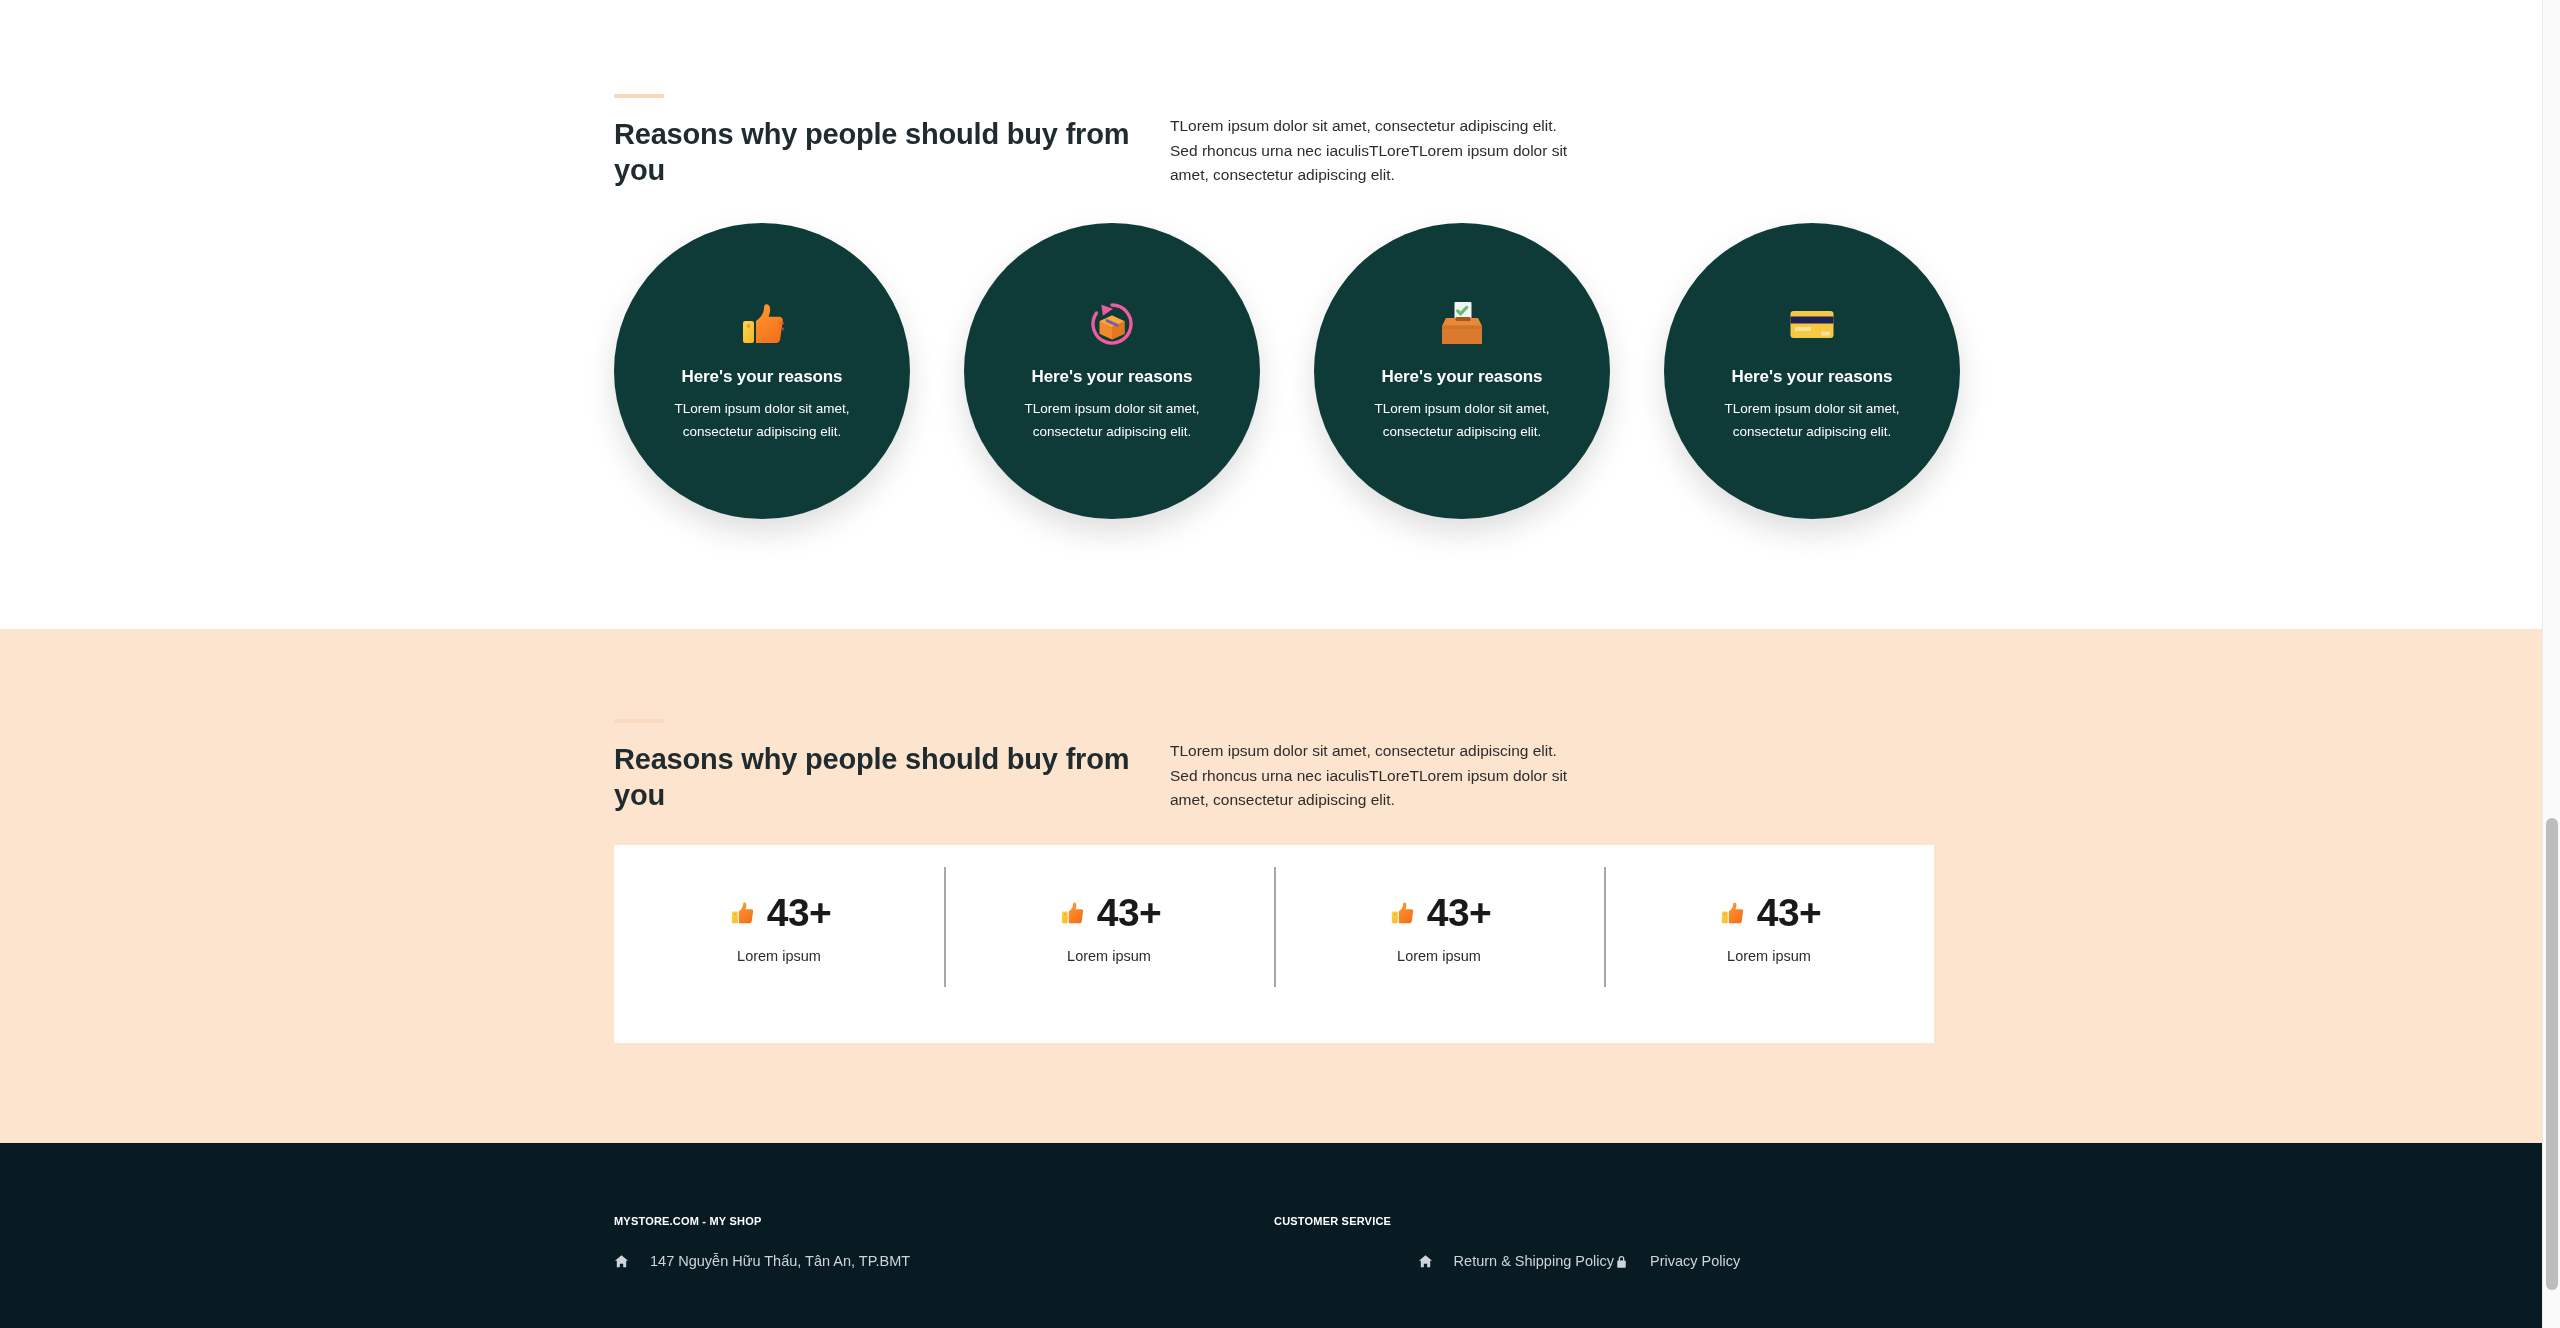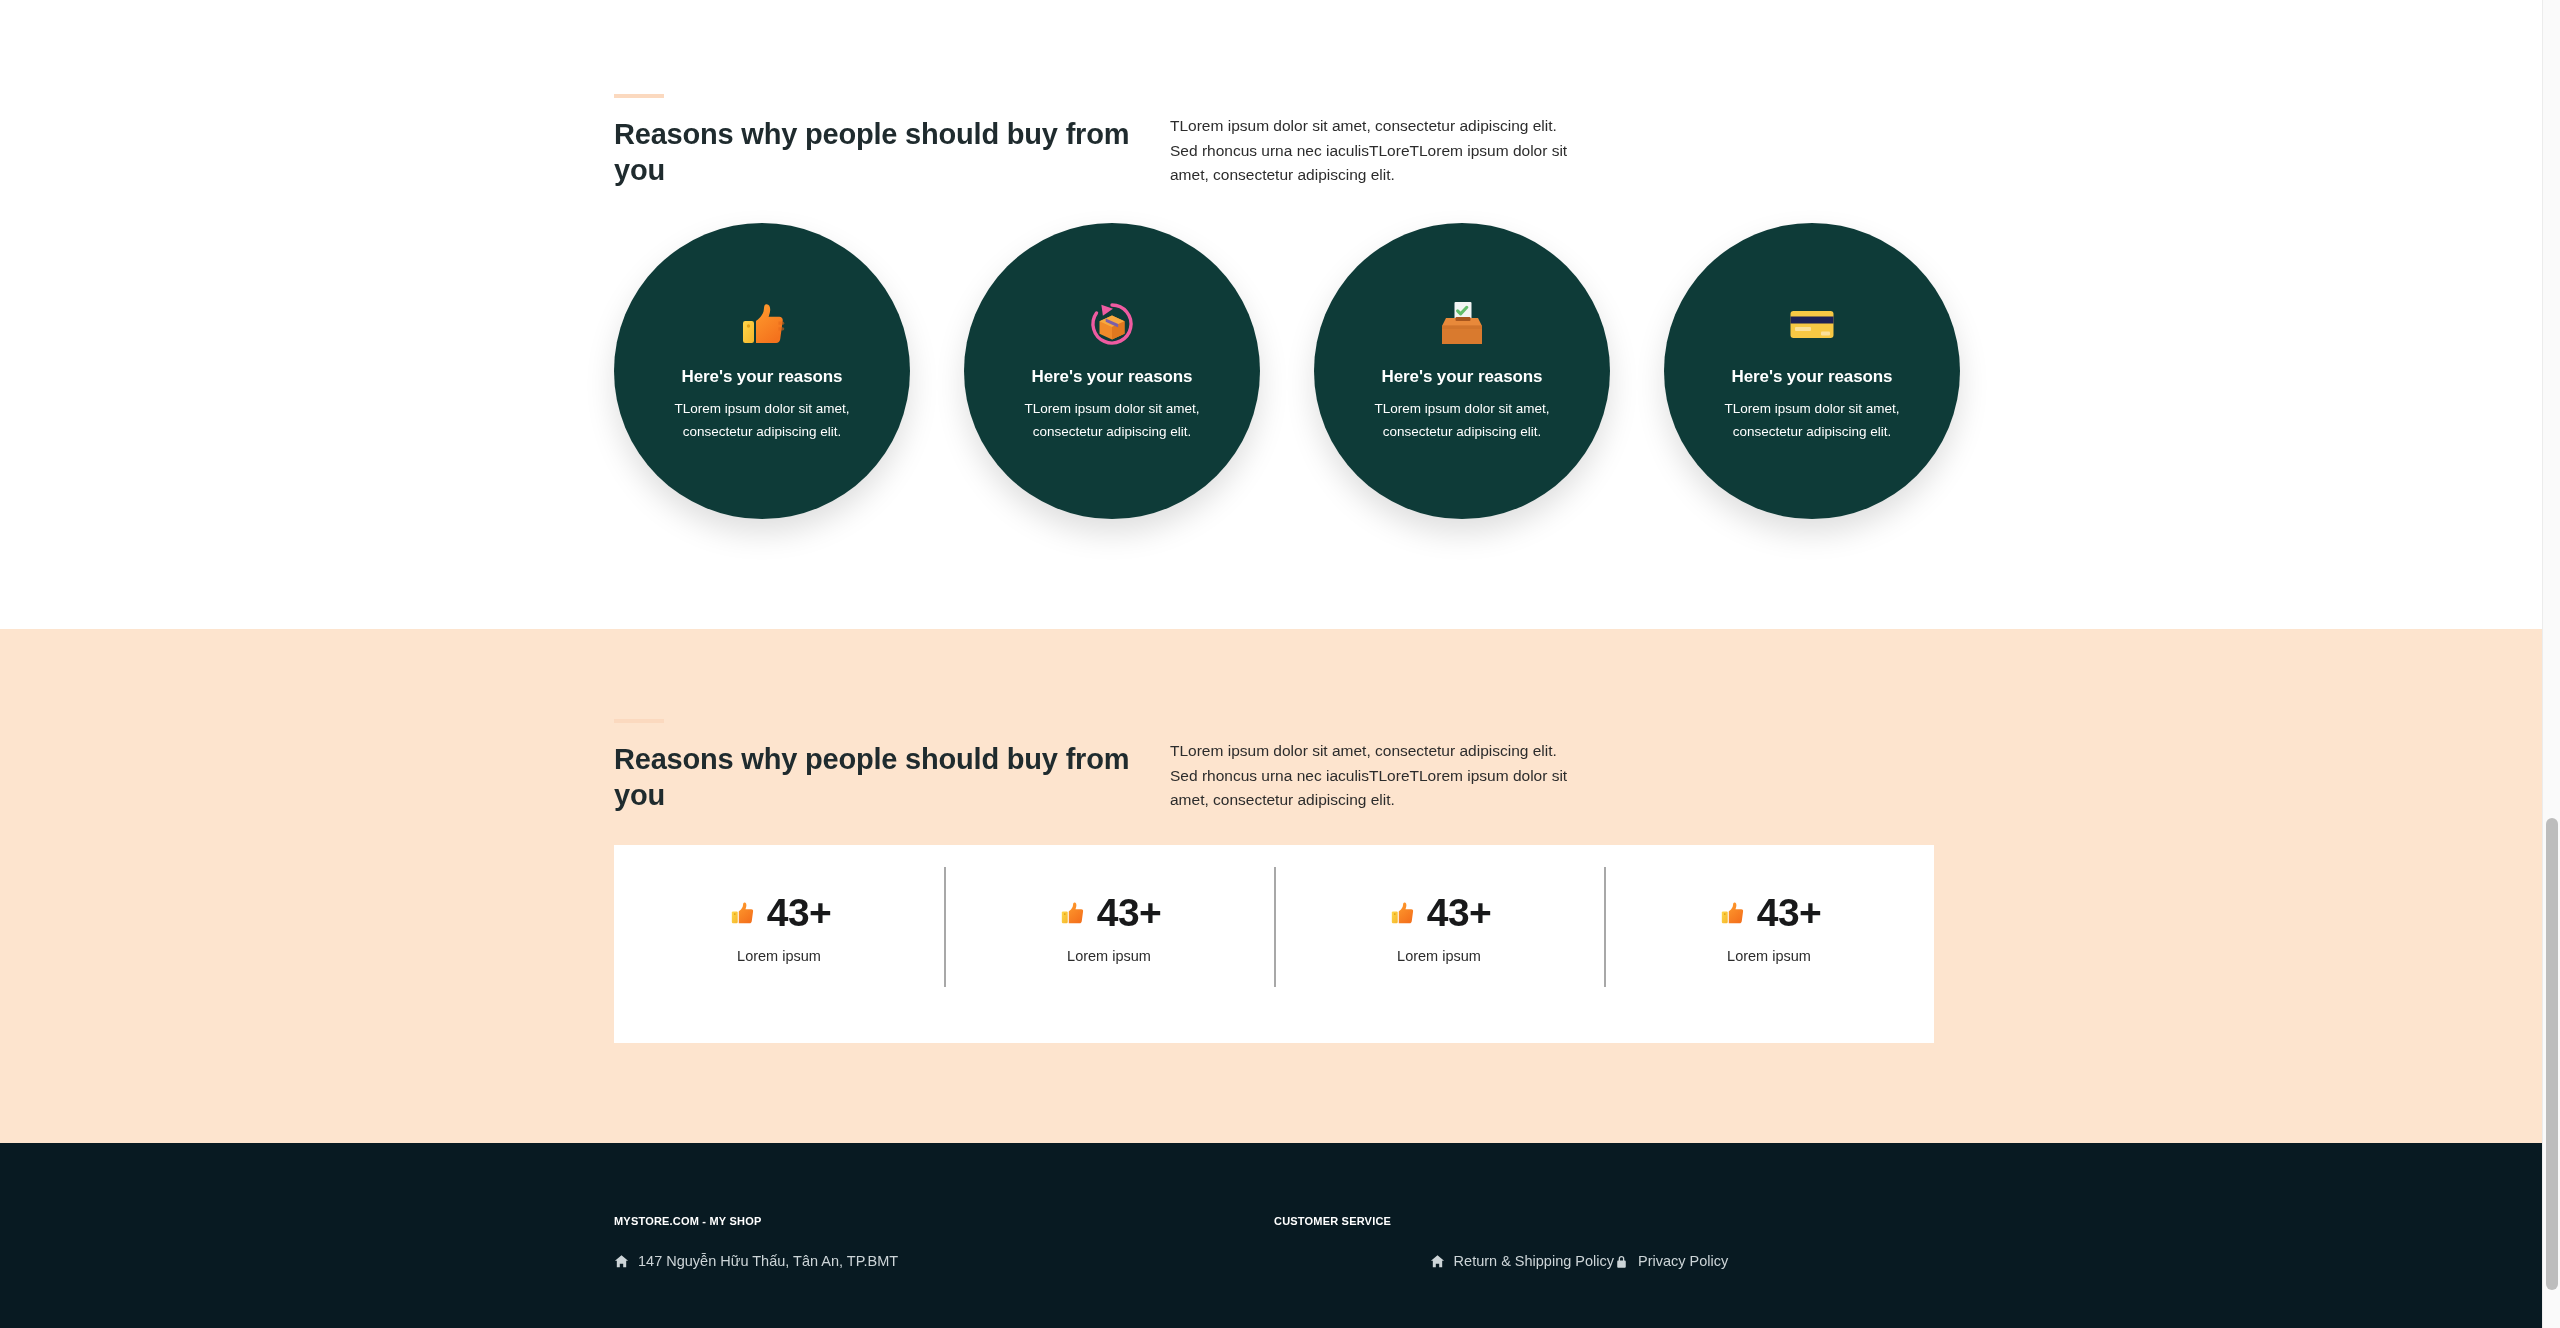--- a/index.html
+++ b/index.html
@@ -200,21 +200,21 @@
     font-size: 11px;
     font-weight: 700;
     color: #ffffff;
     letter-spacing: 0.2px;
     margin-bottom: 26px;
     white-space: nowrap;
   }
   .footer-link {
     display: flex;
     align-items: center;
-    gap: 9px;
+    gap: 21px;
     font-size: 14.5px;
     color: #cdd5d8;
     white-space: nowrap;
   }
   .footer-link .fi { display: inline-flex; width: 15px; justify-content: center; }
 
   svg { display: block; }
 </style>
 </head>
 <body>

